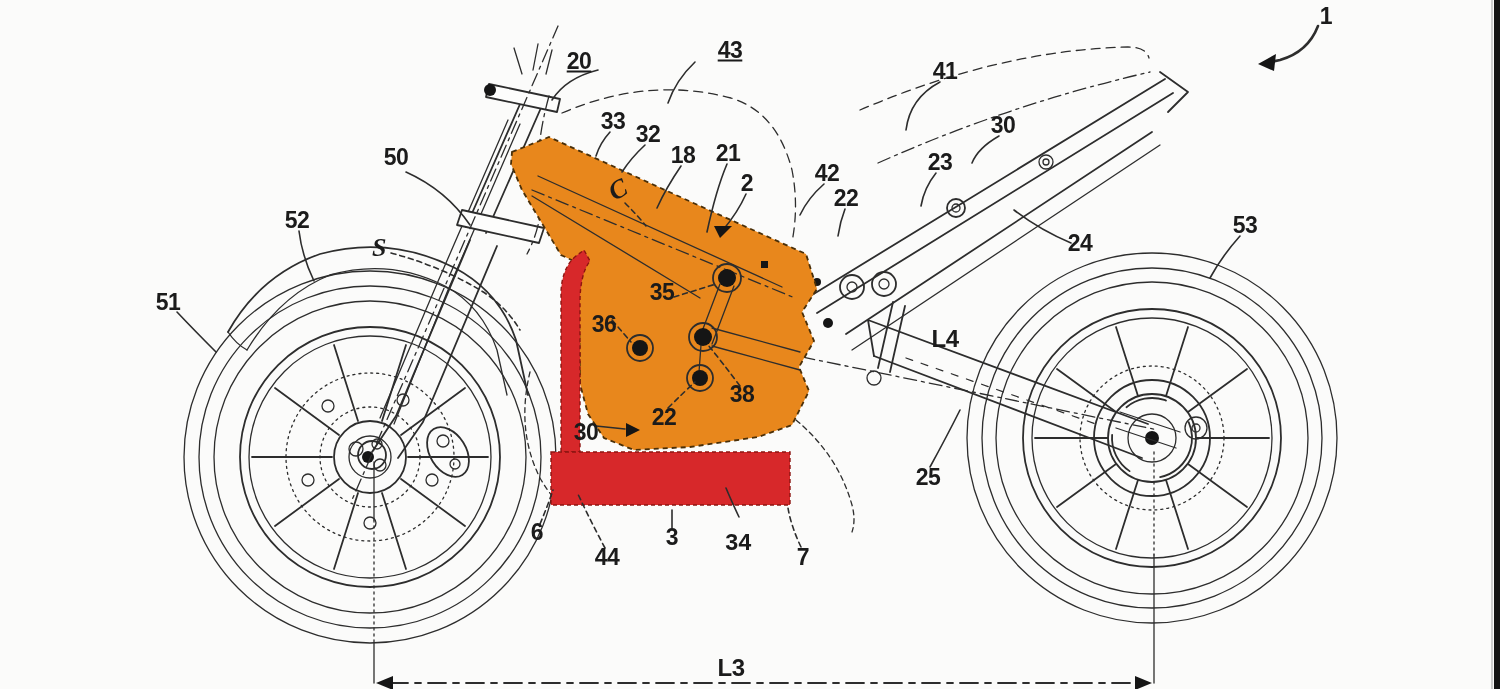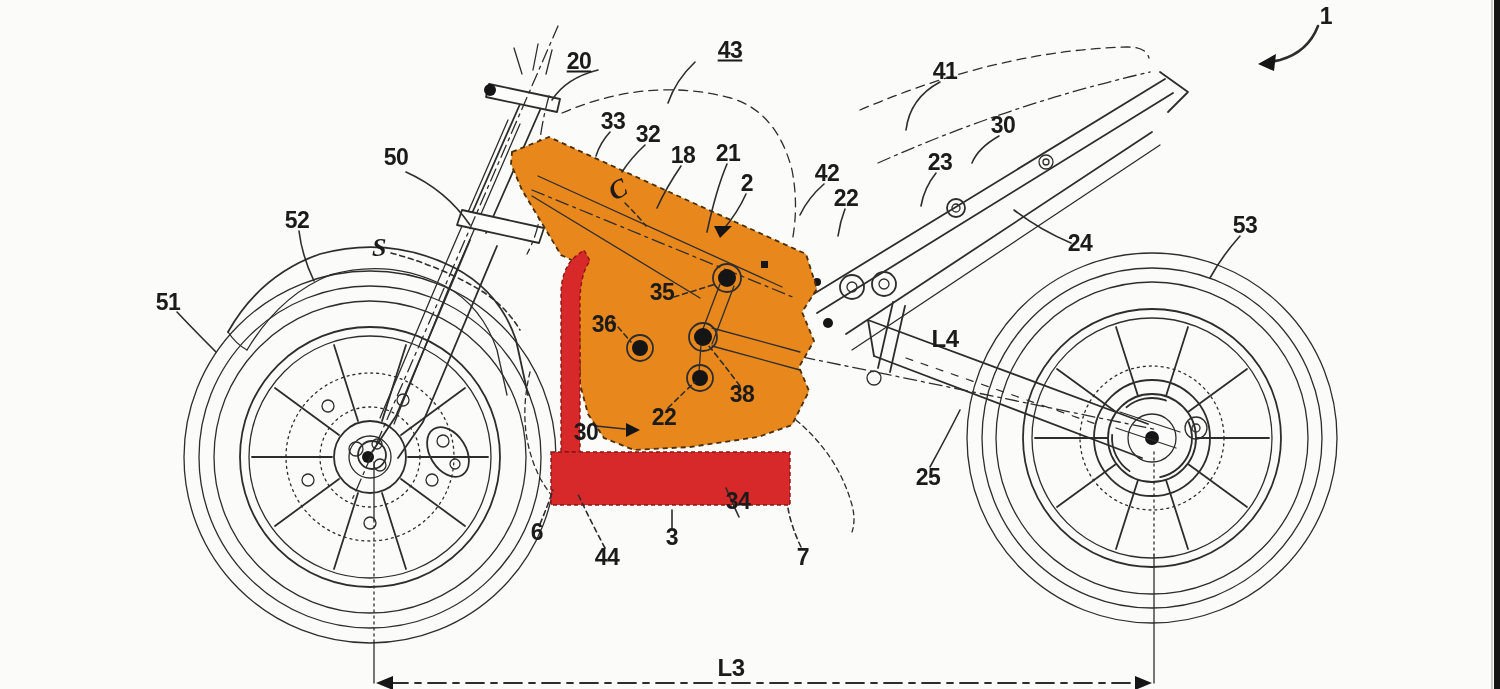--- a/index.html
+++ b/index.html
@@ -290,19 +290,19 @@
       <span class="label" style="left: 168px; top: 302px;">51</span>
       <span class="label letter" style="left: 618px; top: 190px; transform: translate(-50%, -50%) rotate(-28deg);">C</span>
       <span class="label" style="left: 662px; top: 292px;">35</span>
       <span class="label" style="left: 604px; top: 324px;">36</span>
       <span class="label" style="left: 586px; top: 432px;">30</span>
       <span class="label" style="left: 664px; top: 417px;">22</span>
       <span class="label" style="left: 742px; top: 394px;">38</span>
       <span class="label" style="left: 537px; top: 532px;">6</span>
       <span class="label" style="left: 607px; top: 557px;">44</span>
       <span class="label" style="left: 672px; top: 537px;">3</span>
-      <span class="label" style="left: 738px; top: 501px;">34</span>
+      <span class="label" style="left: 738px; top: 544px; font-family: Liberation Mono, monospace;">34</span>
       <span class="label" style="left: 803px; top: 557px;">7</span>
       <span class="label" style="left: 928px; top: 477px;">25</span>
       <span class="label dim" style="left: 945px; top: 339px;">L4</span>
       <span class="label dim" style="left: 731px; top: 668px;">L3</span>
     </div>
 </div>
 
 </body></html>

